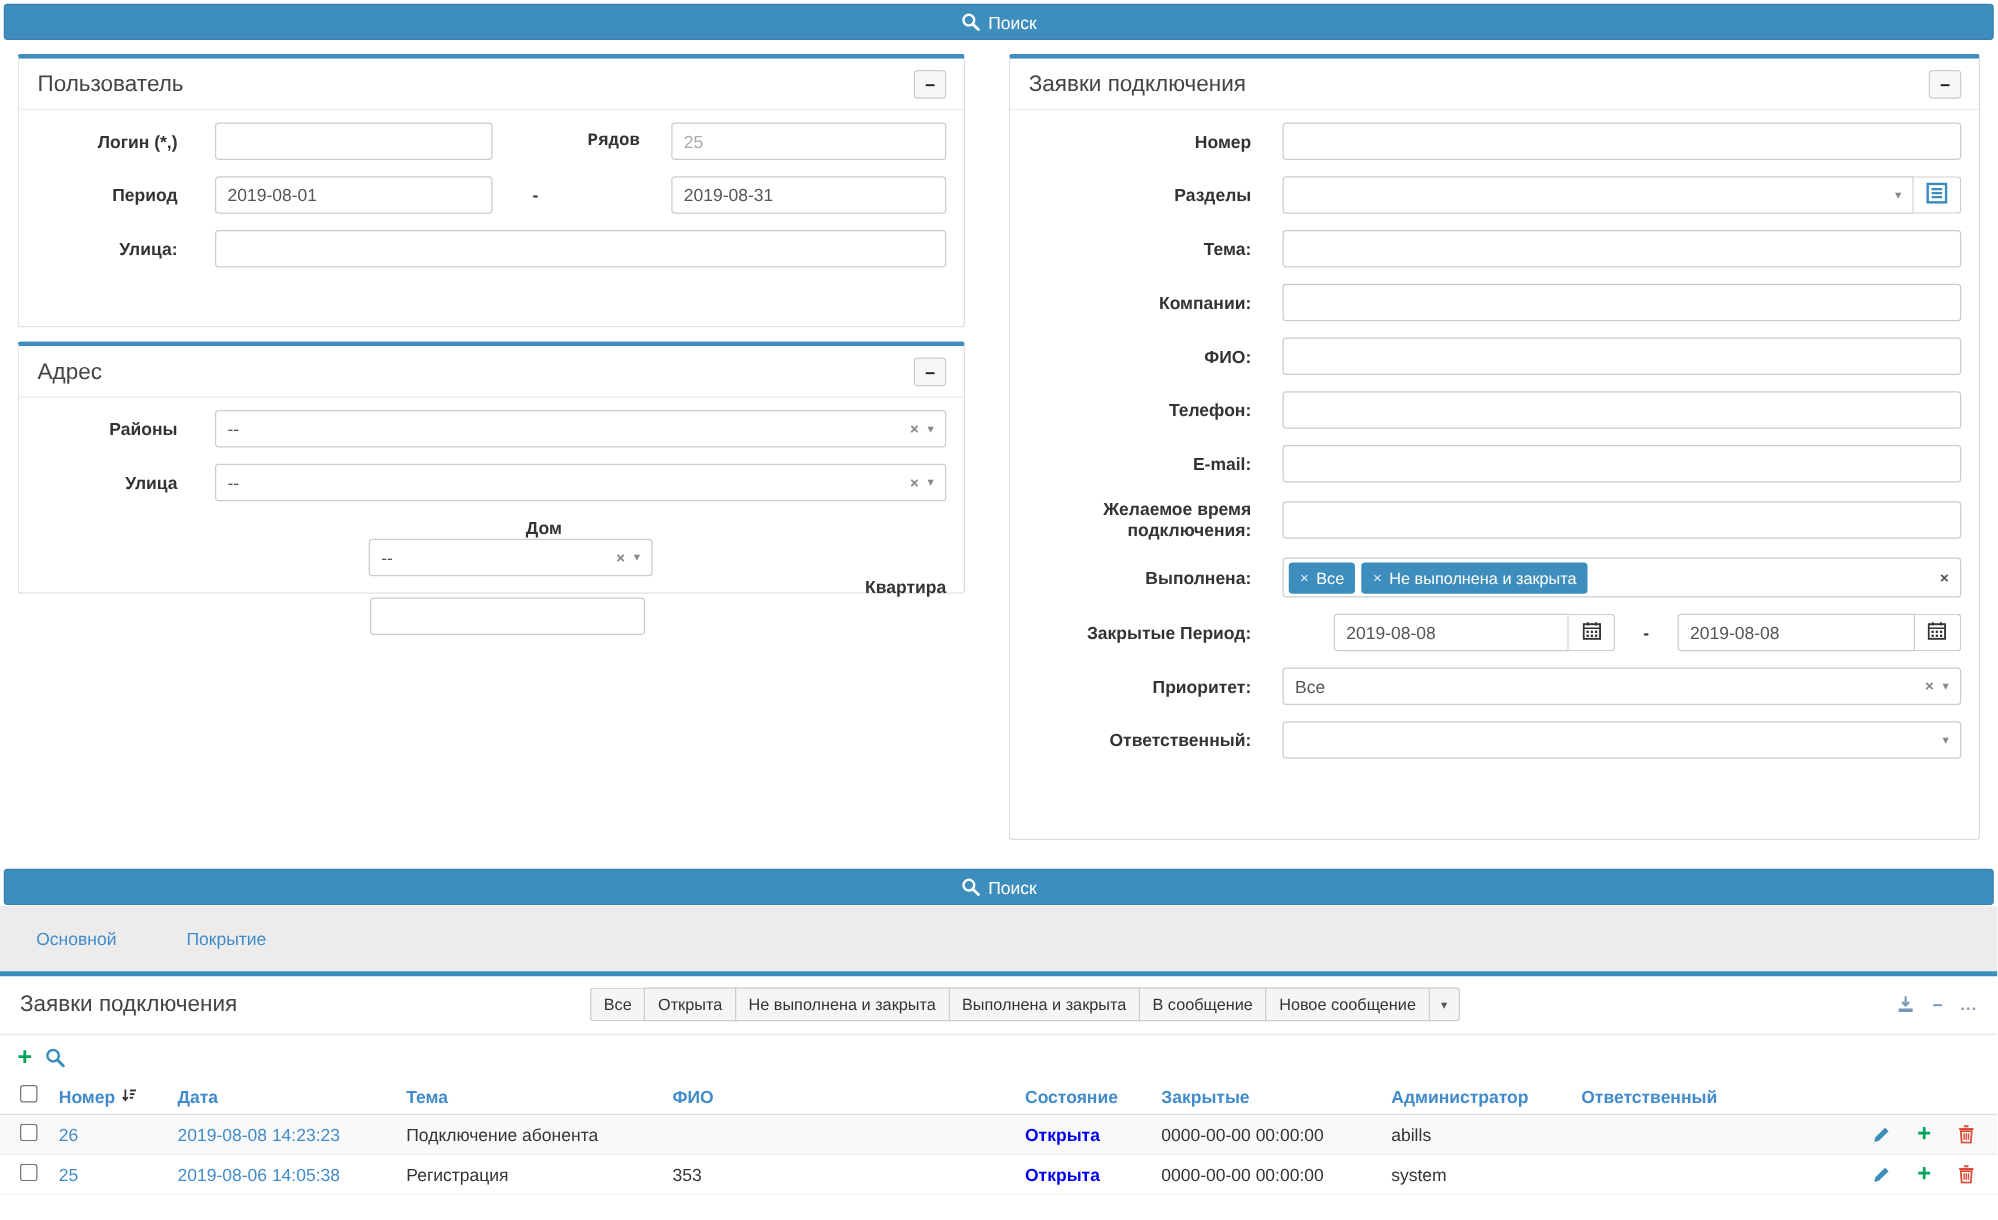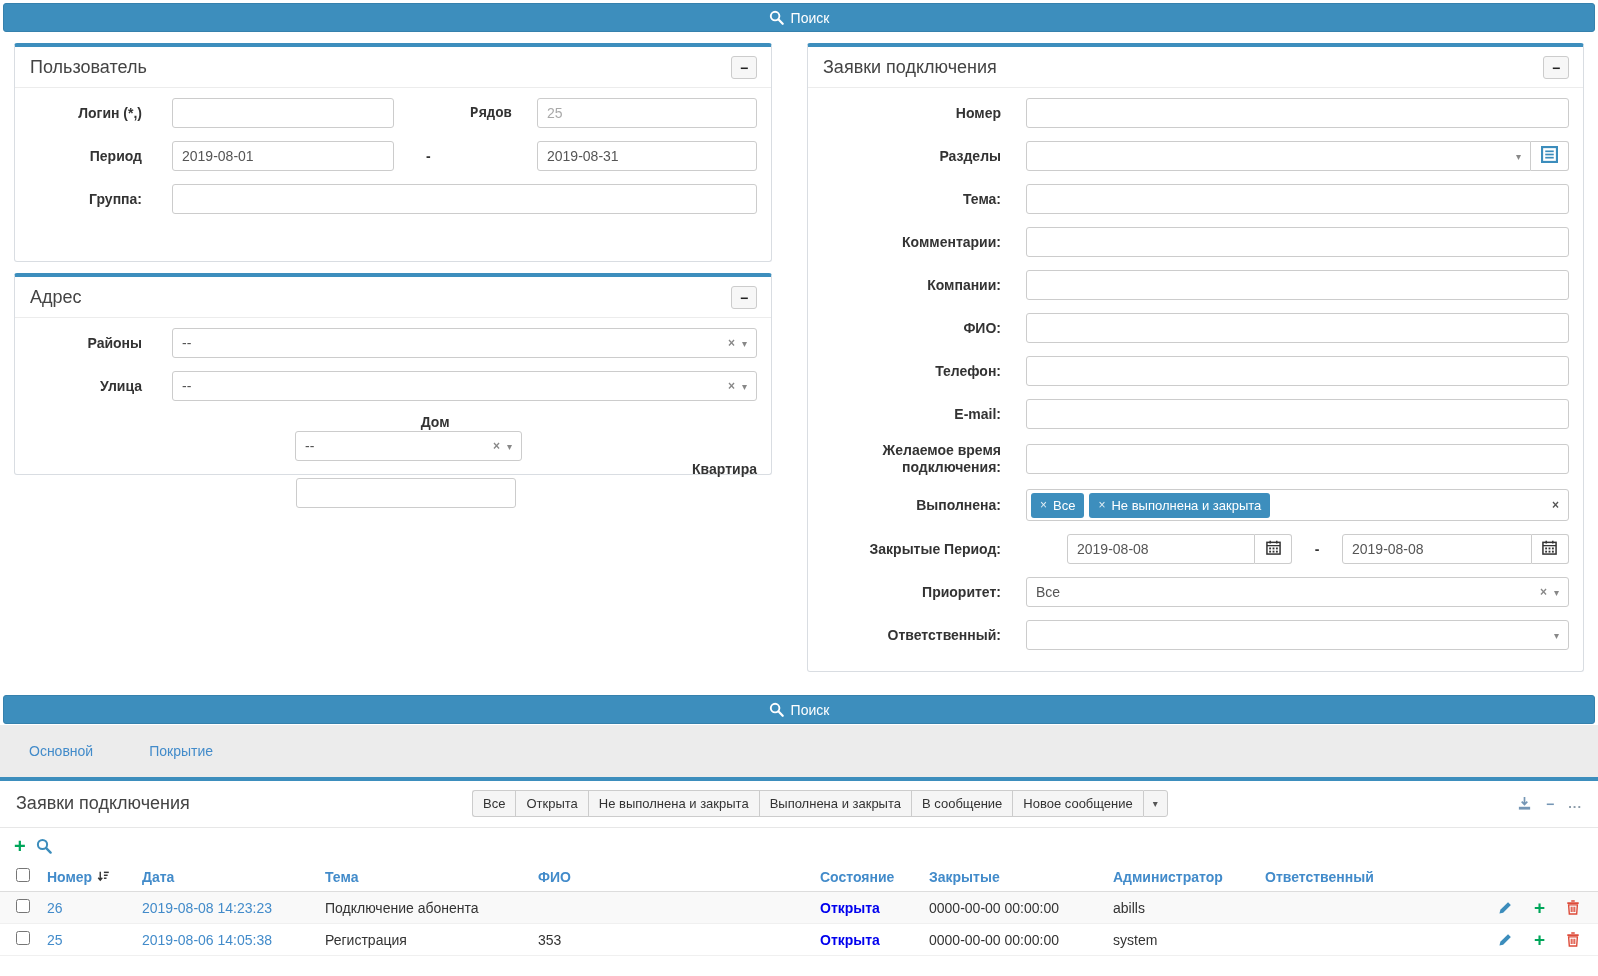--- a/index.html
+++ b/index.html
@@ -148,21 +148,21 @@
       <span class="lbl" style="margin-left:auto;font-family:Liberation Mono, monospace;">Рядов</span>
       <input class="txt" style="width: 220px; margin-left: 25px;" placeholder="25">
     </div>
     <div class="form-row">
       <span class="lbl">Период</span>
       <input class="txt ctl" style="width: 222px;" value="2019-08-01">
       <span class="dash-sep" style="margin-left:32px;">-</span>
       <input class="txt" style="width: 220px; margin-left: auto;" value="2019-08-31">
     </div>
     <div class="form-row">
-      <span class="lbl">Группа:</span>
+      <span class="lbl">Улица:</span>
       <input class="txt ctl" style="width: 600px;">
     </div>
   </div>
 </div>
 
 <div class="panel left-col" style="left:14px; top:273px; width:758px; height:202px;">
   <div class="panel-header">
     <span class="panel-title">Адрес</span>
     <button class="collapse-btn"><span>−</span></button>
   </div>
@@ -220,24 +220,20 @@
                 <line x1="4" y1="5" x2="12" y2="5" stroke="#3c8dbc" stroke-width="1.6"></line>
                 <line x1="4" y1="8" x2="12" y2="8" stroke="#3c8dbc" stroke-width="1.6"></line>
                 <line x1="4" y1="11" x2="12" y2="11" stroke="#3c8dbc" stroke-width="1.6"></line>
               </svg>
           </span>
         </span>
       </div>
     </div>
     <div class="form-row">
       <span class="lbl">Тема:</span>
-      <input class="txt ctl" style="width: 545px;">
-    </div>
-    <div class="form-row">
-      <span class="lbl">Комментарии:</span>
       <input class="txt ctl" style="width: 545px;">
     </div>
     <div class="form-row">
       <span class="lbl">Компании:</span>
       <input class="txt ctl" style="width: 545px;">
     </div>
     <div class="form-row">
       <span class="lbl">ФИО:</span>
       <input class="txt ctl" style="width: 545px;">
     </div>

